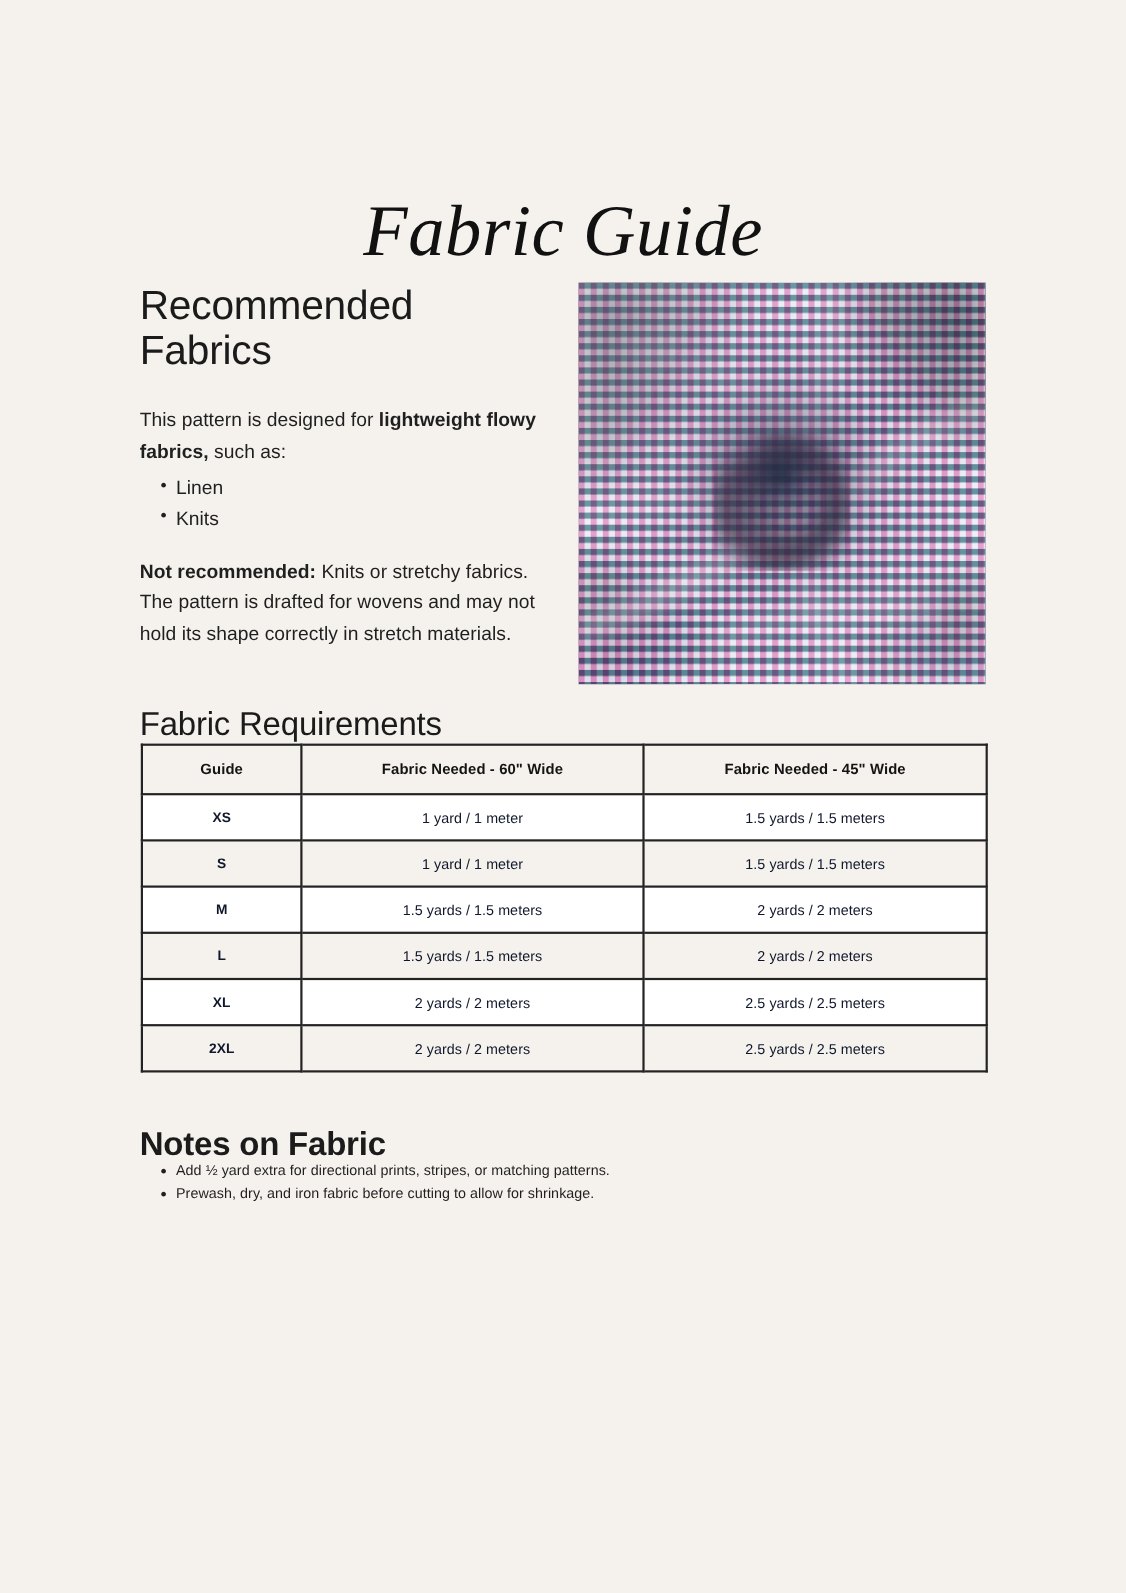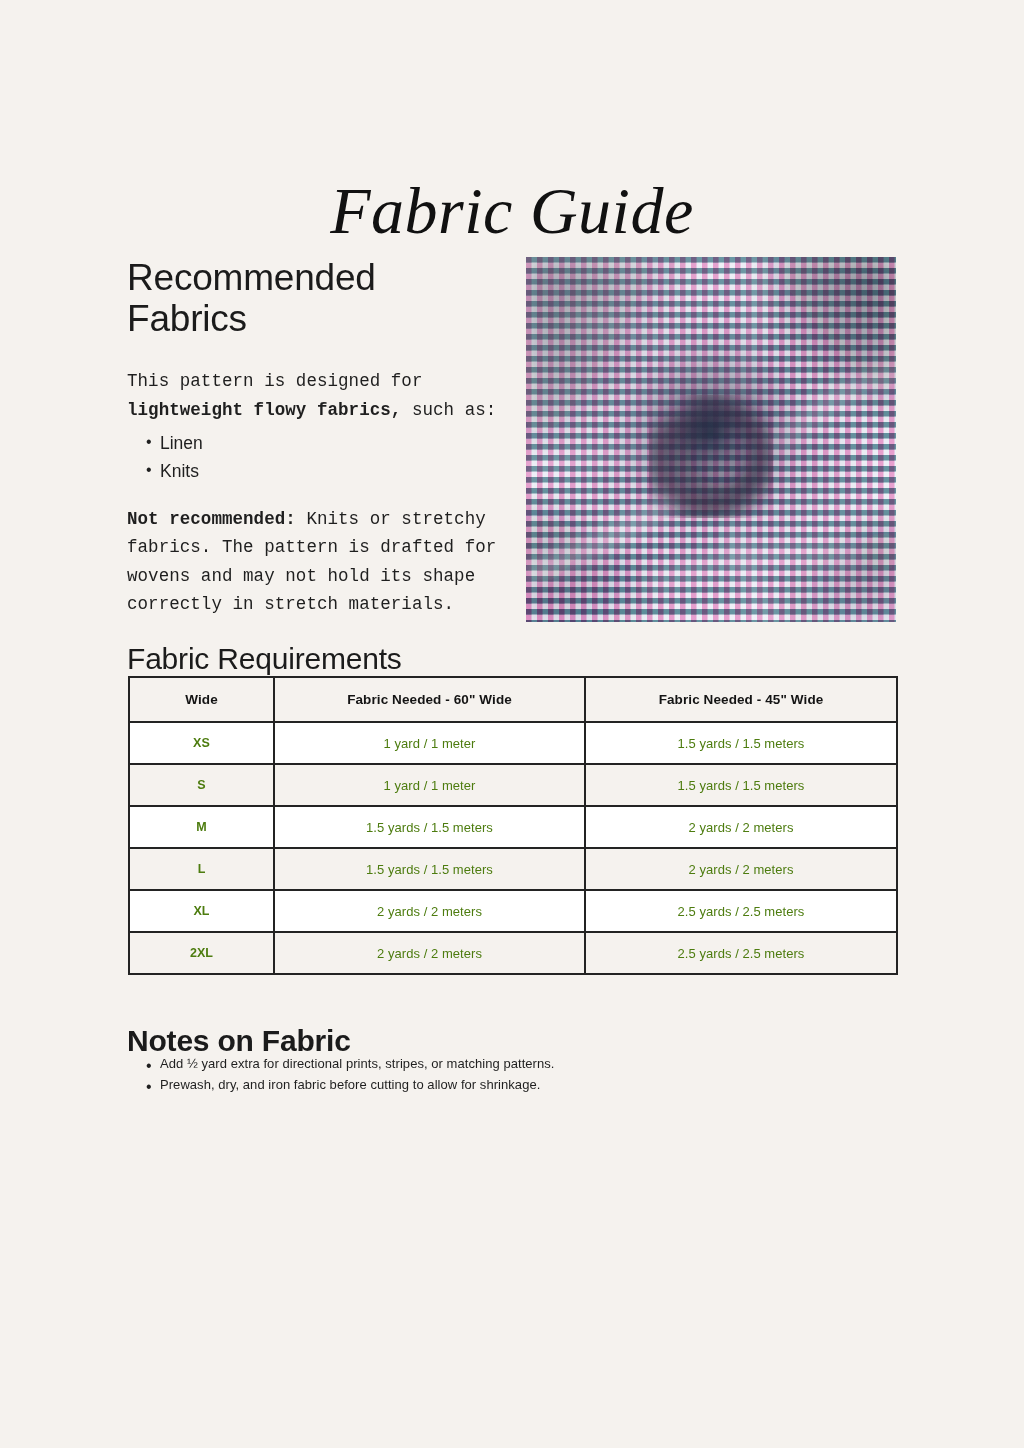--- a/index.html
+++ b/index.html
@@ -55,21 +55,20 @@
     line-height: 1.1;
     margin: 0;
   }
 
   .body-para {
     font-size: 17.5px;
     line-height: 1.62;
     color: #1F1F1F;
     margin: 0;
     letter-spacing: 0.05px;
-    font-family: Liberation Mono, monospace;
   }
 
   .para-recommended { margin-top: 28px; }
 
   .bold-inline { font-weight: 700; }
 
   ul.bullets {
     list-style: none;
     margin: 6px 0 0 0;
     padding: 0;
@@ -138,21 +137,21 @@
     background: #F5F2EE;
     font-size: 13.5px;
     font-weight: 700;
     height: 41px;
     letter-spacing: 0.1px;
     color: #141414;
   }
   .fabric-table tbody td {
     height: 38px;
     font-size: 13px;
-    color: #4d7c0f;
+    color: #0f172a;
     letter-spacing: 0.05px;
     margin-top: 25px;
   }
   .fabric-table tbody td.size-cell {
     font-weight: 700;
     font-size: 12.5px;
   }
   .fabric-table tbody tr:nth-child(odd) td { background: #FFFFFF; }
   .fabric-table tbody tr:nth-child(even) td { background: #F5F2EE; }
 
@@ -285,21 +284,21 @@
   <h2 class="req-heading">Fabric Requirements</h2>
 
   <table class="fabric-table">
     <colgroup>
       <col class="c-size">
         <col class="c-60">
         <col class="c-45">
     </colgroup>
     <thead>
       <tr>
-        <th>Wide</th>
+        <th>Guide</th>
         <th>Fabric Needed - 60" Wide</th>
         <th>Fabric Needed - 45" Wide</th>
       </tr>
     </thead>
     <tbody>
       <tr>
         <td class="size-cell">XS</td>
         <td>1 yard / 1 meter</td>
         <td>1.5 yards / 1.5 meters</td>
       </tr>

